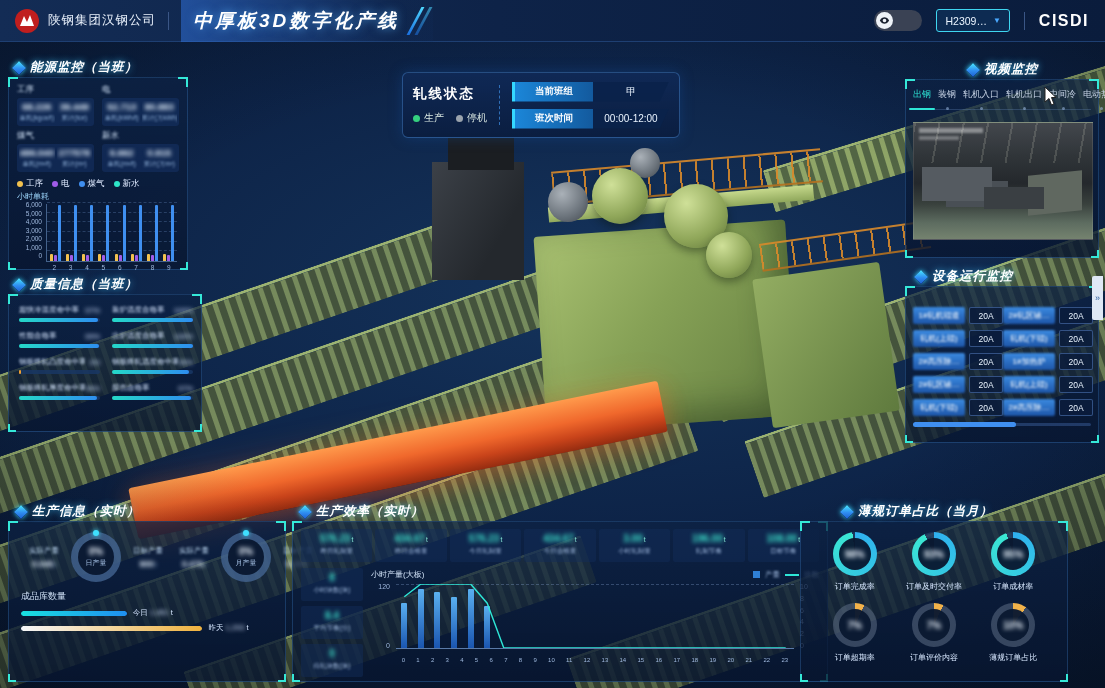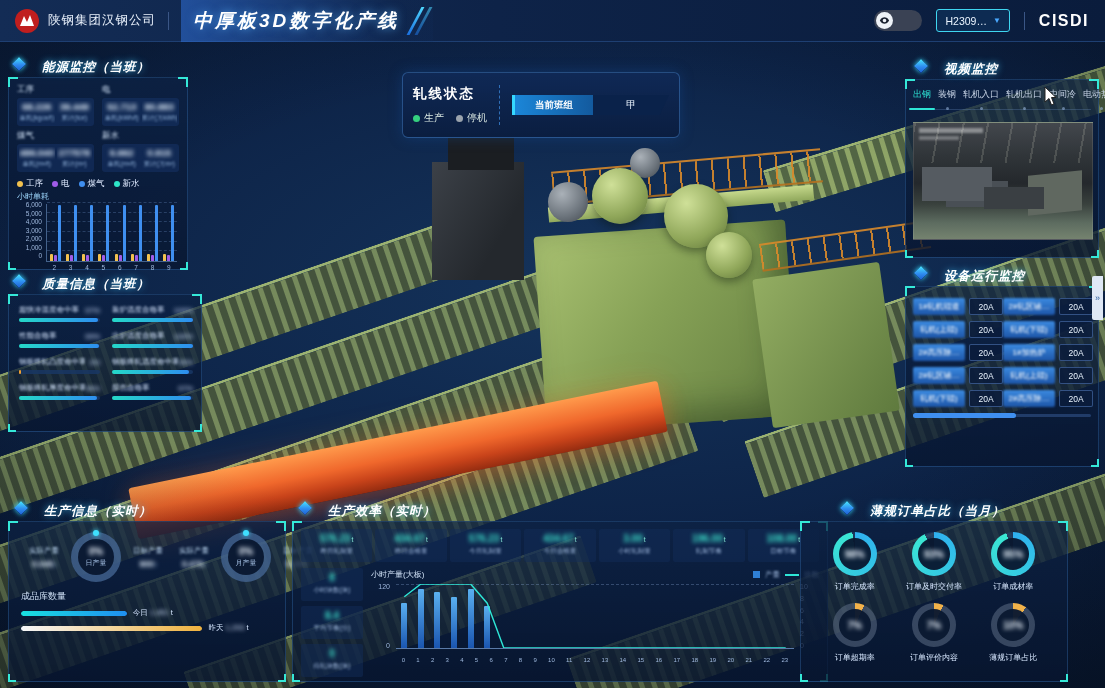--- a/index.html
+++ b/index.html
@@ -46,21 +46,21 @@
   .toggle{width:48px;height:21px;border-radius:11px;background:#3a4254;position:relative;cursor:pointer}
   .knobb{position:absolute;left:2px;top:2px;width:17px;height:17px;border-radius:50%;background:#eef2f7;
     display:flex;align-items:center;justify-content:center}
   .select{display:flex;align-items:center;gap:6px;height:23px;padding:0 8px;border:1px solid #3fd6f0;border-radius:3px;
     background:#0d2b52;color:#eaf4ff;font-size:10.5px;cursor:pointer}
   .caret{color:#4aa9ff;font-size:8px}
   .hsep2{width:1px;height:18px;background:#3a5686}
   .brand{color:#fff;font-weight:900;font-size:16px;letter-spacing:1.5px}
 
   
-  .ptitle{position:absolute;display:flex;align-items:flex-start;gap:18px;font-size:12.5px;font-weight:bold;font-style:italic;
+  .ptitle{position:absolute;display:flex;align-items:center;gap:6px;font-size:12.5px;font-weight:bold;font-style:italic;
     color:#fff;letter-spacing:1px;text-shadow:0 0 7px rgba(64,200,255,.85);z-index:7;white-space:nowrap}
   .tdico{width:10px;height:10px;flex:none;transform:rotate(45deg);
     background:linear-gradient(135deg,#49e9ff 0%,#2f8df0 55%,#1b5fd0 100%);box-shadow:0 0 5px #35d8ff}
   .frame{position:absolute;z-index:6;background:linear-gradient(180deg,rgba(13,34,68,.74),rgba(8,22,48,.8));
     border:1px solid rgba(70,140,220,.28);border-radius:2px}
   .frame::before,.frame::after,.fbl,.fbr{content:"";position:absolute;width:8px;height:8px;border:0 solid #35e8d8}
   .frame::before{left:-1px;top:-1px;border-left-width:2px;border-top-width:2px}
   .frame::after{right:-1px;top:-1px;border-right-width:2px;border-top-width:2px}
   .fbl{left:-1px;bottom:-1px;border-left-width:2px;border-bottom-width:2px}
   .fbr{right:-1px;bottom:-1px;border-right-width:2px;border-bottom-width:2px}
@@ -109,41 +109,41 @@
   .dot{width:7px;height:7px;border-radius:50%;display:inline-block;margin-right:4px;vertical-align:middle}
   .ls-sep{width:0;height:40px;border-left:1px dashed #2f6fb8;margin:0 12px}
   .ls-chips{display:flex;flex-direction:column;gap:7px;flex:1}
   .chip{display:flex;height:20px;clip-path:polygon(0 0,100% 0,94% 100%,0 100%);
     background:rgba(10,34,74,.9);border-left:3px solid #35d8ff}
   .chip-label{width:78px;background:linear-gradient(90deg,#1b86d8,#135a9e);color:#fff;font-size:9.5px;font-weight:bold;
     display:flex;align-items:center;justify-content:center}
   .chip-value{flex:1;display:flex;align-items:center;justify-content:center;color:#eaf4ff;font-size:10px}
 
   
-  .video-title{left:916px;top:61px}
+  .video-title{left:968px;top:61px}
   .video-box{left:905px;top:79px;width:194px;height:179px;padding:8px 7px}
   .v-tabs{display:flex;gap:7px;border-bottom:1px solid rgba(120,160,220,.25);padding-bottom:5px}
   .v-tab{position:relative;font-size:9px;color:#c8d4e6;white-space:nowrap;cursor:pointer;padding-bottom:3px}
   .v-tab::after{content:"";position:absolute;left:50%;bottom:-6px;width:3px;height:3px;margin-left:-1px;border-radius:50%;
     background:rgba(160,190,230,.55)}
   .v-tab.active{color:#2ee6d6}
   .v-tab.active::after{width:26px;height:2px;border-radius:1px;margin-left:-13px;background:#2ee6d6;bottom:-6px}
   .v-feed{position:relative;margin-top:12px;width:180px;height:118px;overflow:hidden;border:1px solid rgba(255,255,255,.1);
     background:linear-gradient(180deg,#43474d 0%,#303539 28%,#24282c 52%,#39413d 70%,#5d6c60 86%,#75836f 100%)}
   .v-feed .lamps{position:absolute;left:0;top:0;right:0;height:40px;
     background:repeating-linear-gradient(100deg,rgba(255,255,230,.14) 0 2px,transparent 2px 24px)}
   .v-feed .m1{position:absolute;left:8px;top:44px;width:70px;height:34px;background:#555b61;box-shadow:20px 10px 0 -4px #494f55}
   .v-feed .m2{position:absolute;right:10px;top:50px;width:54px;height:40px;background:#606860;transform:skewY(-6deg)}
   .v-feed .m3{position:absolute;left:70px;top:64px;width:60px;height:22px;background:#3a3f43}
   .v-feed .osd1{position:absolute;left:5px;top:5px;width:64px;height:5px;background:rgba(255,255,255,.4);filter:blur(1px)}
   .v-feed .osd2{position:absolute;left:5px;top:13px;width:40px;height:4px;background:rgba(255,255,255,.3);filter:blur(1px)}
 
   
   .equip-title{left:916px;top:268px}
-  .equip-box{left:905px;top:286px;width:194px;height:181px;padding:11px 7px 6px}
+  .equip-box{left:905px;top:286px;width:194px;height:157px;padding:20px 7px 6px}
   .eq-rows{display:flex;flex-direction:column;gap:6px}
   .eq-row{display:flex;justify-content:space-between}
   .eq-chip{display:flex;align-items:center}
   .eq-lab{width:52px;height:17px;border-radius:2px;background:linear-gradient(180deg,#3b8ae0,#1d55a8);
     color:#fff;font-size:8px;display:flex;align-items:center;justify-content:center;white-space:nowrap;overflow:hidden}
   .eq-val{width:34px;height:17px;margin-left:4px;background:rgba(10,28,60,.85);border:1px solid rgba(110,160,240,.4);
     border-radius:2px;color:#eaf4ff;font-size:8.5px;display:flex;align-items:center;justify-content:center}
   .eq-scroll{margin-top:7px;height:3px;border-radius:2px;background:rgba(90,140,220,.3);position:relative}
   .eq-thumb{position:absolute;left:0;top:-1px;width:58%;height:5px;border-radius:3px;background:#3f8ff0;cursor:pointer}
   .collapse-handle{position:absolute;left:1092px;top:276px;width:11px;height:44px;z-index:8;background:#dfe8f5;
@@ -513,20 +513,24 @@
         <span><span class="dot" style="background:#35d07f"></span><span>生产</span></span>
         <span><span class="dot" style="background:#9aa3ad"></span><span>停机</span></span>
       </div>
     </div>
     <div class="ls-sep"></div>
     <div class="ls-chips">
       <div class="chip">
         <span class="chip-label">当前班组</span>
         <span class="chip-value">甲</span>
       </div>
+      <div class="chip">
+        <span class="chip-label">班次时间</span>
+        <span class="chip-value">00:00-12:00</span>
+      </div>
     </div>
   </section>
 
   <div class="ptitle video-title">
     <span class="tdico"></span>
     <span>视频监控</span>
   </div>
   <section class="frame video-box">
     <span class="fbl"></span>
       <span class="fbr"></span>

